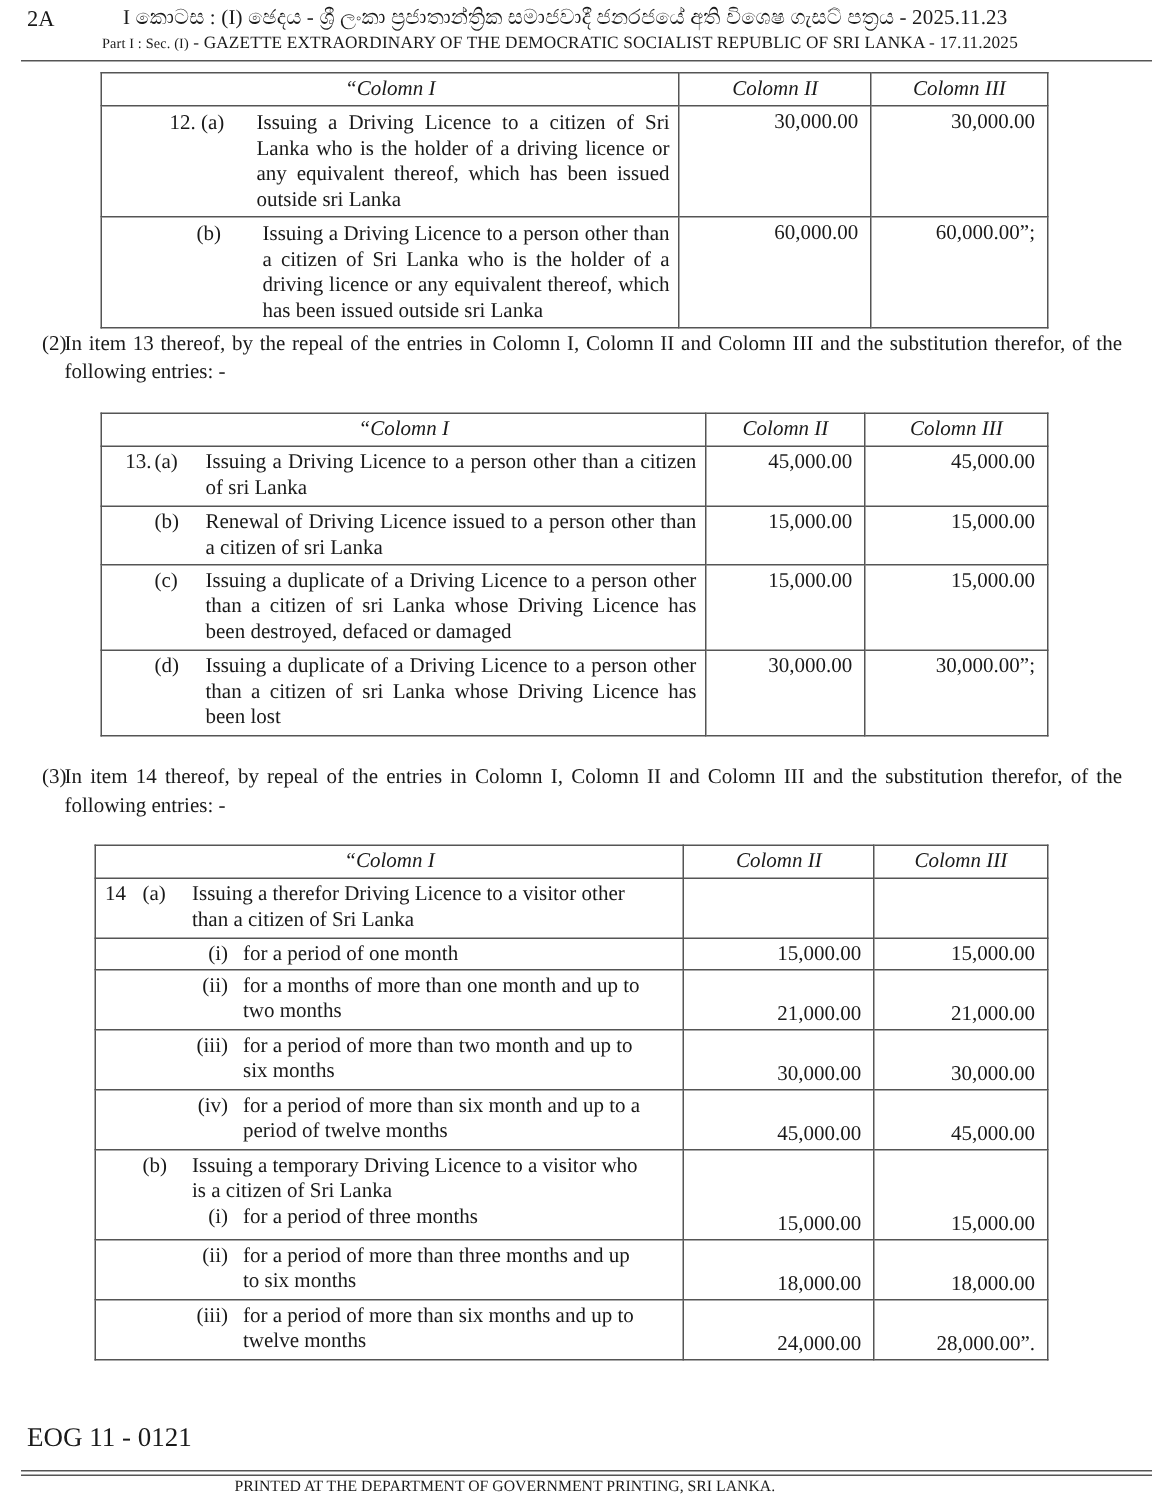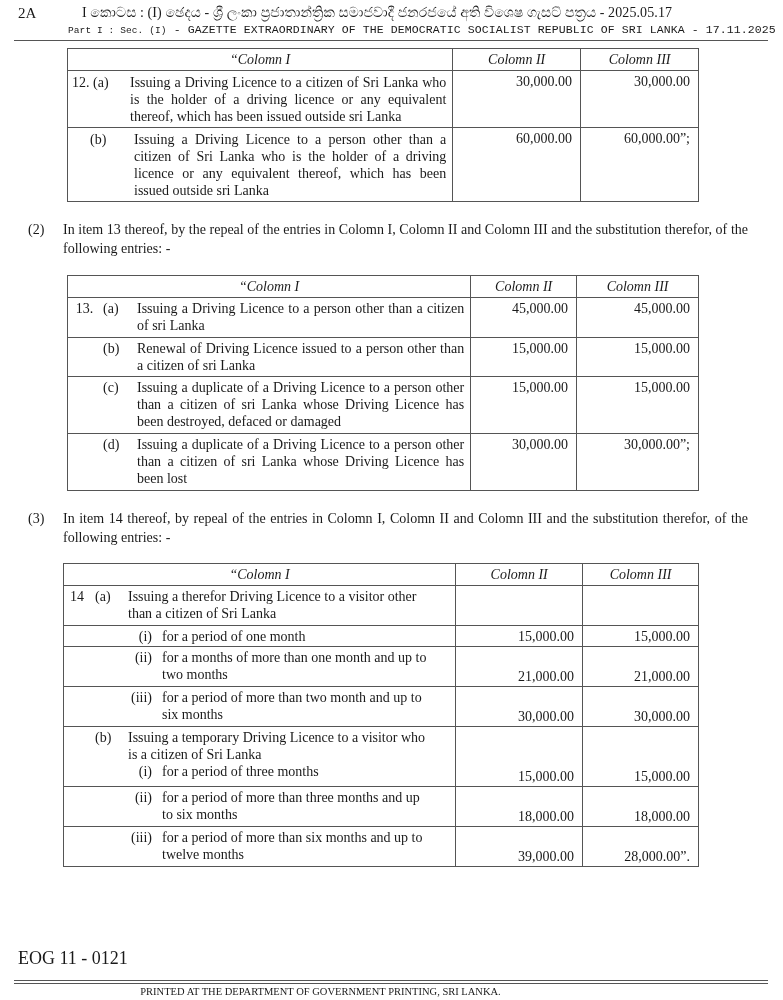--- a/index.html
+++ b/index.html
@@ -5,21 +5,21 @@
   * { box-sizing: border-box; margin: 0; padding: 0; }
   html, body { width: 783px; height: 1000px; background: #ffffff; }
   body {
     position: relative;
     font-family: "Liberation Serif", serif;
     color: #1a1a1a;
     overflow: hidden;
   }
   .page-no { position: absolute; left: 18px; top: 5px; font-size: 15px; }
   .hdr-si { position: absolute; left: 82px; top: 5px; font-size: 14px; white-space: nowrap; letter-spacing: 0.1px; }
-  .hdr-en { position: absolute; left: 68px; top: 23px; font-size: 11.5px; white-space: nowrap; letter-spacing: 0.1px; font-family: Liberation Mono, monospace; }
+  .hdr-en { position: absolute; left: 68px; top: 23px; font-size: 11.5px; white-space: nowrap; letter-spacing: 0.1px; }
   .hdr-en .sc { font-size: 9.5px; }
   .hdr-rule { position: absolute; left: 14px; top: 40px; width: 754px; height: 1px; background: #555; }
 
   table.fee {
     position: absolute;
     border-collapse: collapse;
     font-size: 14px;
     line-height: 17px;
   }
   table.fee td, table.fee th {
@@ -33,54 +33,54 @@
     height: 22px;
     padding-top: 2px;
   }
   .num { text-align: right; padding: 2px 8px 0 0; white-space: nowrap; }
   .num.bottom { vertical-align: bottom; padding-bottom: 1px; }
 
   
   #t1 { left: 67px; top: 48px; width: 632px; }
   #t1 td.desc { padding: 3px 6px 2px 0; text-align: justify; }
   .hang { display: flex; }
-  .hang .lbl { white-space: nowrap; }
+  .hang .lbl { white-space: nowrap; margin-left: 41px; }
   .hang .txt { flex: 1; text-align: justify; }
 
   
   #t2 { left: 67px; top: 275px; width: 632px; }
   #t2 td.desc { padding: 2px 6px 2px 0; }
   .row2 { display: flex; }
-  .row2 .n1 { width: 35px; text-align: center; padding-right: 2px; white-space: nowrap; }
+  .row2 .n1 { width: 35px; text-align: right; padding-right: 2px; white-space: nowrap; }
   .row2 .n2 { width: 24px; white-space: nowrap; }
   .row2 .txt { flex: 1; text-align: justify; padding-left: 0; }
 
   
   #t3 { left: 63px; top: 563px; width: 636px; }
   #t3 td.desc { padding: 2px 24px 1px 0; }
   .row3 { display: flex; }
   .row3 .n1 { width: 31px; padding-left: 6px; white-space: nowrap; }
   .row3 .n2 { width: 33px; white-space: nowrap; }
   .row3 .txt { flex: 1; }
   .row3 .sub-lbl { width: 34px; text-align: right; padding-right: 10px; white-space: nowrap; margin-left: 64px; }
 
   .para { position: absolute; left: 28px; width: 720px; font-size: 14px; line-height: 19px; }
   .para .pn { position: absolute; left: 0; top: 0; }
-  .para .pt { margin-left: 35px; text-align: justify; }
+  .para .pt { margin-left: 15px; text-align: justify; }
 
   .footer-code { position: absolute; left: 18px; top: 948px; font-size: 18px; }
   .foot-rule1 { position: absolute; left: 14px; top: 980px; width: 754px; height: 1px; background: #555; }
   .foot-rule2 { position: absolute; left: 14px; top: 983px; width: 754px; height: 1px; background: #555; }
-  .foot-text { position: absolute; left: 0; top: 986px; width: 641px; text-align: center; font-size: 10.5px; }
+  .foot-text { position: absolute; left: 16px; top: 986px; width: 641px; text-align: center; font-size: 10.5px; }
 </style>
 </head>
 <body>
 
 <div class="page-no">2A</div>
-<div class="hdr-si">I කොටස : (I) ඡෙදය - ශ්‍රී ලංකා ප්‍රජාතාන්ත්‍රික සමාජවාදී ජනරජයේ අති විශෙෂ ගැසට් පත්‍රය - 2025.05.17</div>
+<div class="hdr-si">I කොටස : (I) ඡෙදය - ශ්‍රී ලංකා ප්‍රජාතාන්ත්‍රික සමාජවාදී ජනරජයේ අති විශෙෂ ගැසට් පත්‍රය - 2025.11.23</div>
 <div class="hdr-en"><span class="sc">Part I : Sec. (I)</span><span> - GAZETTE EXTRAORDINARY OF THE DEMOCRATIC SOCIALIST REPUBLIC OF SRI LANKA - 17.11.2025</span></div>
 <div class="hdr-rule"></div>
 
 <table class="fee" id="t1">
   <colgroup>
       <col style="width:386px">
       <col style="width:128px">
       <col style="width:118px">
     </colgroup>
   <tbody>
@@ -228,20 +228,30 @@
   <tr style="height:40px">
     <td class="desc">
           <div class="row3">
             <span class="sub-lbl">(iii)</span>
             <span class="txt">for a period of more than two month and up to six months</span>
           </div>
         </td>
     <td class="num bottom">30,000.00</td>
     <td class="num bottom">30,000.00</td>
   </tr>
+  <tr style="height:40px">
+    <td class="desc">
+          <div class="row3">
+            <span class="sub-lbl">(iv)</span>
+            <span class="txt">for a period of more than six month and up to a period of twelve months</span>
+          </div>
+        </td>
+    <td class="num bottom">45,000.00</td>
+    <td class="num bottom">45,000.00</td>
+  </tr>
 
   <tr style="height:60px">
     <td class="desc">
       <div class="row3">
             <span class="n1"></span>
             <span class="n2">(b)</span>
             <span class="txt">Issuing a temporary Driving Licence to a visitor who is a citizen of Sri Lanka</span>
           </div>
       <div class="row3">
             <span class="sub-lbl">(i)</span>
@@ -261,21 +271,21 @@
     <td class="num bottom">18,000.00</td>
     <td class="num bottom">18,000.00</td>
   </tr>
   <tr style="height:40px">
     <td class="desc">
           <div class="row3">
             <span class="sub-lbl">(iii)</span>
             <span class="txt">for a period of more than six months and up to twelve months</span>
           </div>
         </td>
-    <td class="num bottom">39,000.00</td>
+    <td class="num bottom">24,000.00</td>
     <td class="num bottom">28,000.00”.</td>
   </tr>
 </tbody>
   </table>
 
 <div class="footer-code">EOG 11 - 0121</div>
 <div class="foot-rule1"></div>
 <div class="foot-rule2"></div>
 <div class="foot-text">PRINTED AT THE DEPARTMENT OF GOVERNMENT PRINTING,  SRI LANKA.</div>
 

